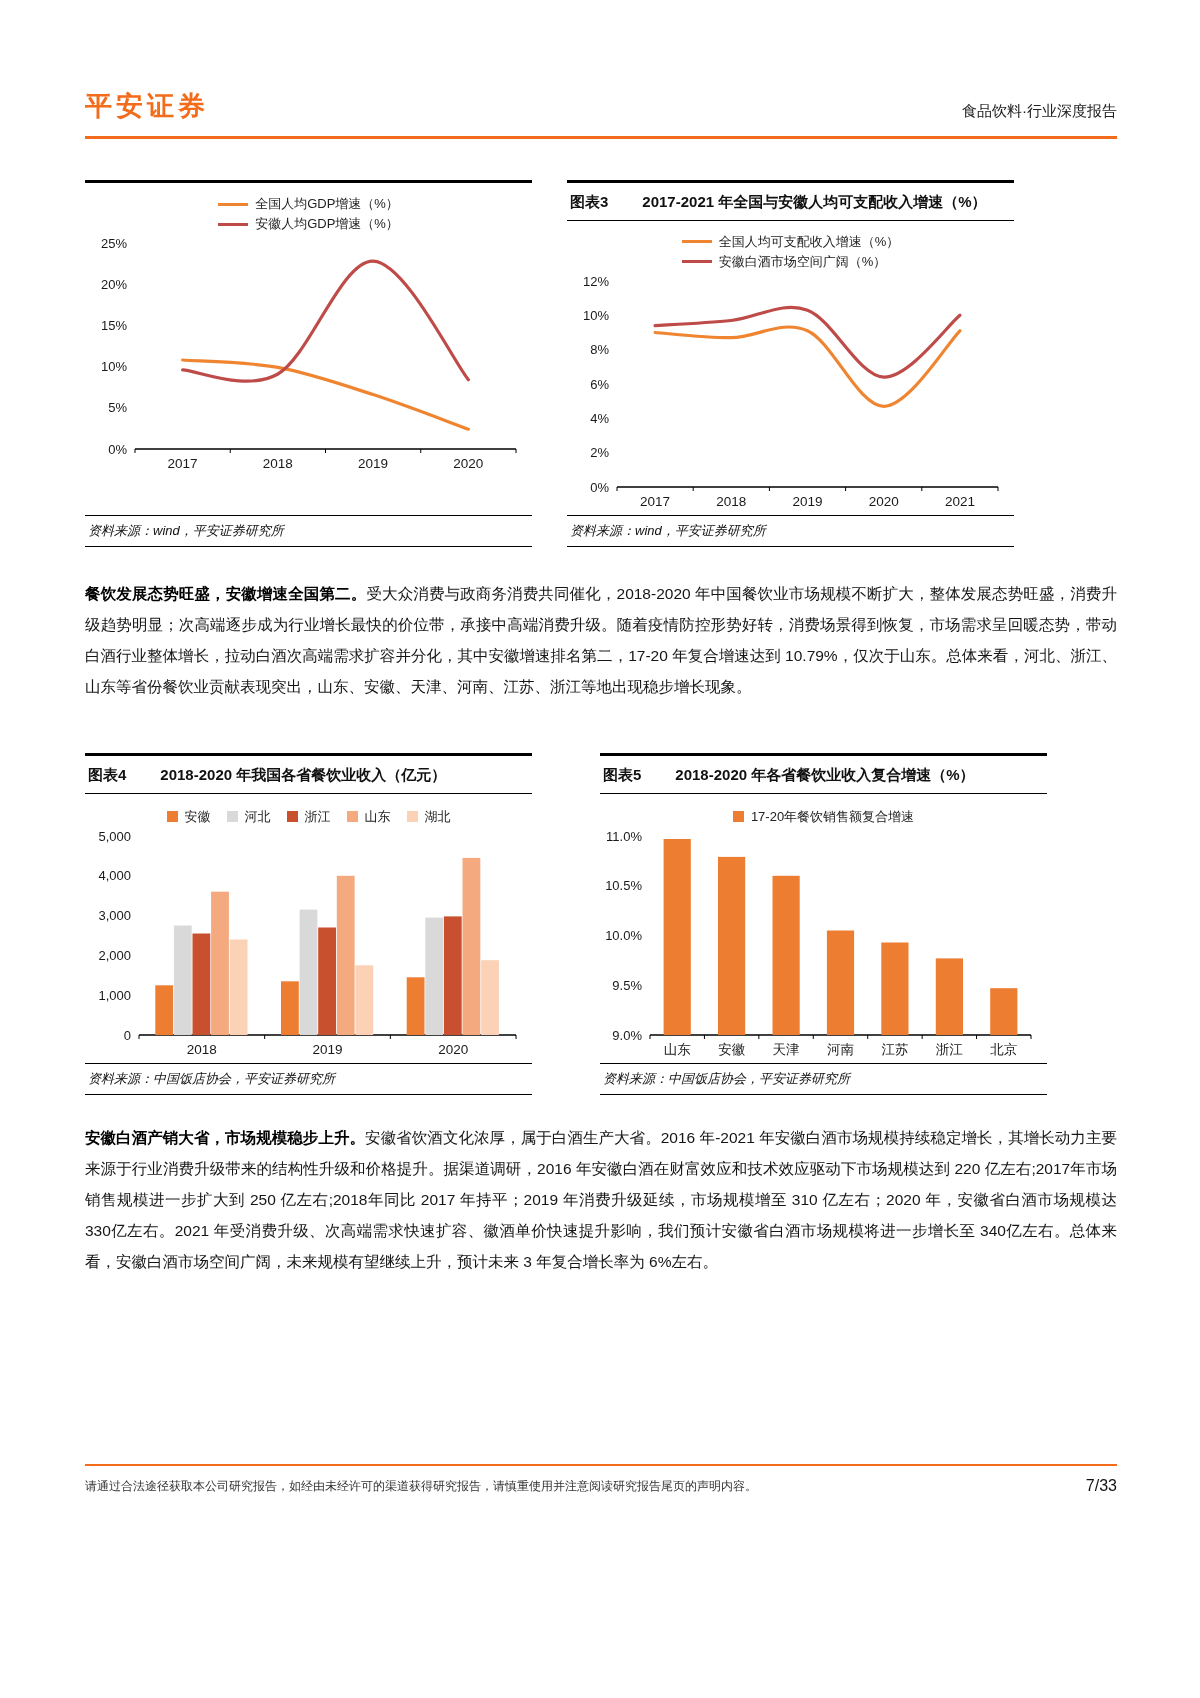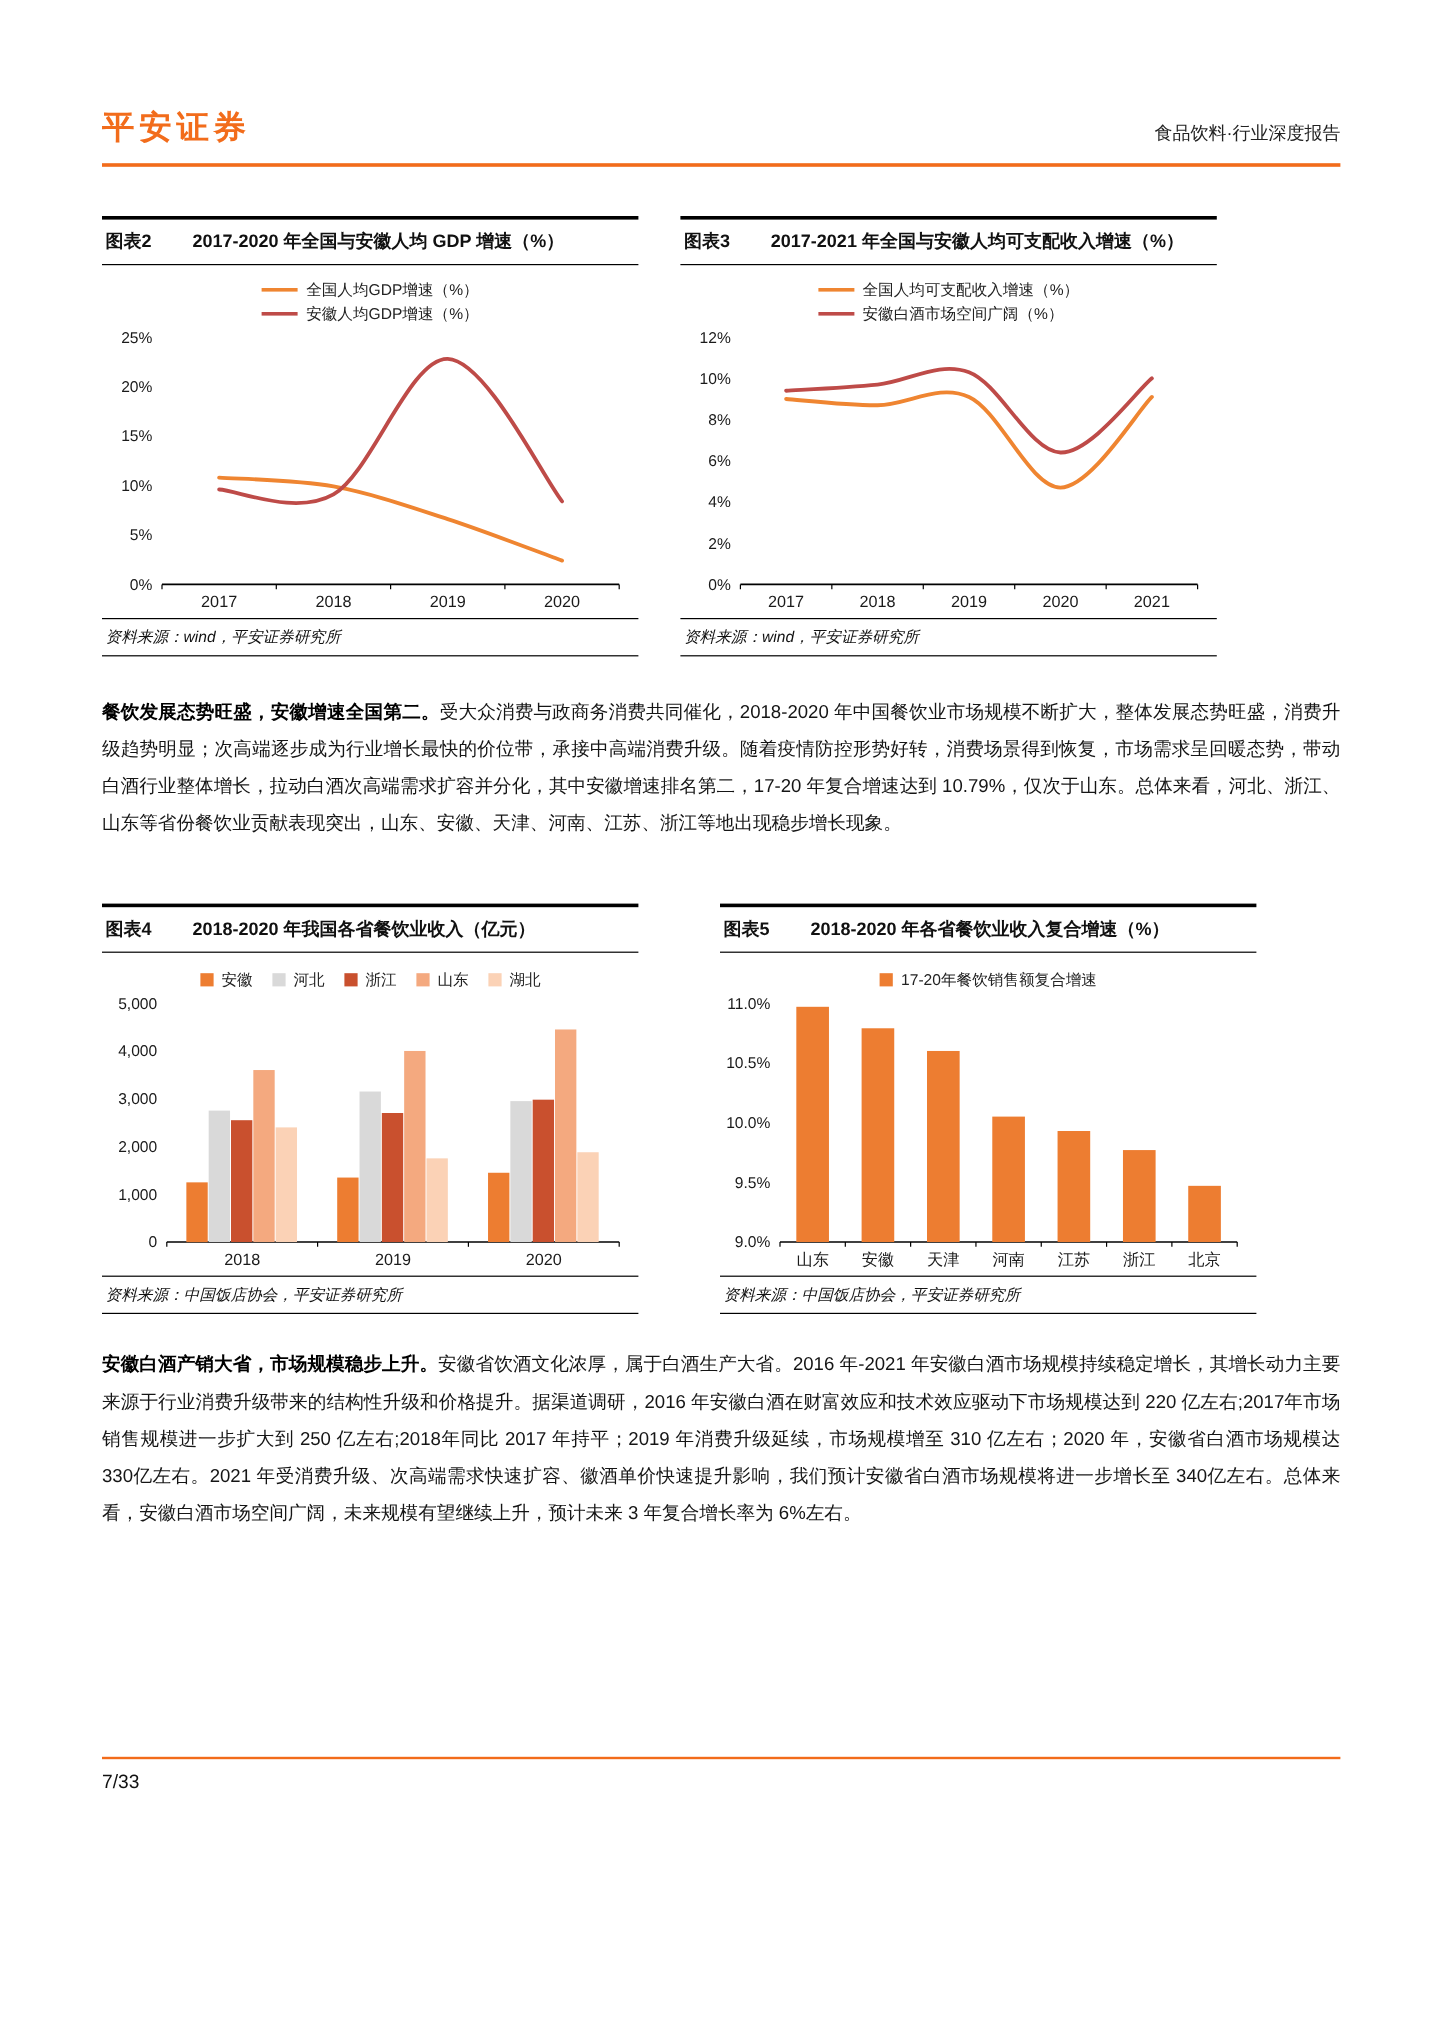--- a/index.html
+++ b/index.html
@@ -69,24 +69,20 @@
 <body>
 
 <div class="page">
 
   <header class="header">
     <div class="logo">平安证券</div>
     <div class="header-right">食品饮料·行业深度报告</div>
   </header>
 
   <section class="fig fig-2">
-    <div class="fig-title">
-      <span class="fig-label">图表2</span>
-      <span class="fig-heading">2017-2020 年全国与安徽人均 GDP 增速（%）</span>
-    </div>
     <div class="fig-chart">
         <div class="legend legend-v">
           <div class="legend-item">
             <span class="marker-line" style="background: rgb(239, 133, 49);"></span>
             <span>全国人均GDP增速（%）</span>
           </div>
           <div class="legend-item">
             <span class="marker-line" style="background: rgb(190, 75, 72);"></span>
             <span>安徽人均GDP增速（%）</span>
           </div>
@@ -265,16 +261,17 @@
             <rect x="333.8" y="132.4" width="27.2" height="76.6" fill="#ED7D31"></rect>
             <rect x="388.2" y="162.2" width="27.2" height="46.8" fill="#ED7D31"></rect>
           </svg></div>
       </div>
     <div class="fig-source">资料来源：中国饭店协会，平安证券研究所</div>
   </section>
 
   <p class="para para-2"><strong>安徽白酒产销大省，市场规模稳步上升。</strong><span>安徽省饮酒文化浓厚，属于白酒生产大省。2016 年-2021 年安徽白酒市场规模持续稳定增长，其增长动力主要来源于行业消费升级带来的结构性升级和价格提升。据渠道调研，2016 年安徽白酒在财富效应和技术效应驱动下市场规模达到 220 亿左右;2017年市场销售规模进一步扩大到 250 亿左右;2018年同比 2017 年持平；2019 年消费升级延续，市场规模增至 310 亿左右；2020 年，安徽省白酒市场规模达 330亿左右。2021 年受消费升级、次高端需求快速扩容、徽酒单价快速提升影响，我们预计安徽省白酒市场规模将进一步增长至 340亿左右。总体来看，安徽白酒市场空间广阔，未来规模有望继续上升，预计未来 3 年复合增长率为 6%左右。</span></p>
 
   <footer class="footer">
+    <div class="disclaimer">请通过合法途径获取本公司研究报告，如经由未经许可的渠道获得研究报告，请慎重使用并注意阅读研究报告尾页的声明内容。</div>
     <div class="page-number">7/33</div>
   </footer>
 
 </div>
 
 </body></html>

